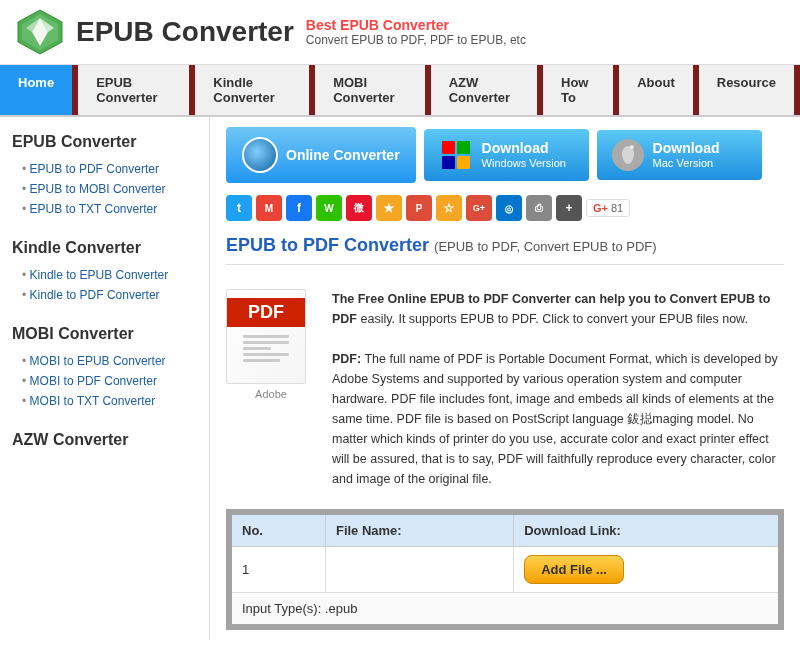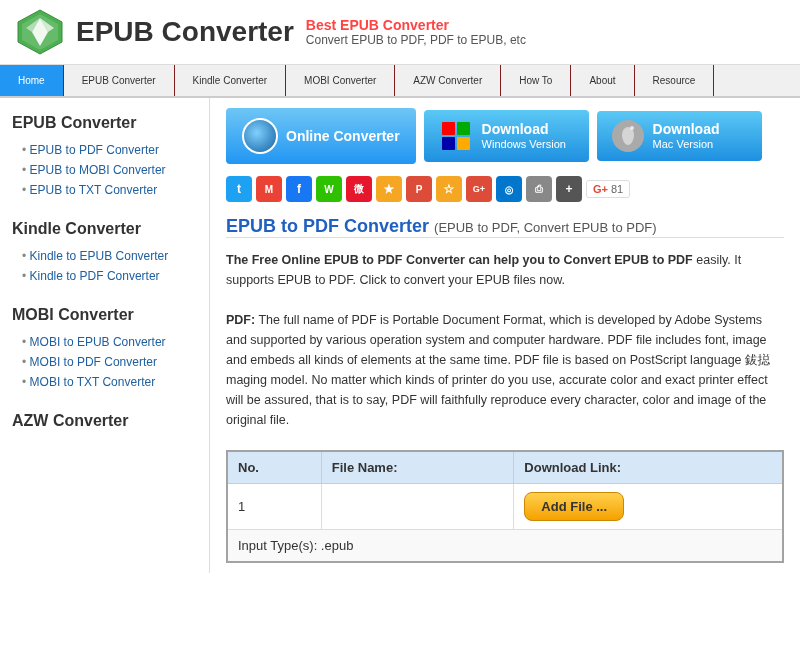--- a/index.html
+++ b/index.html
@@ -7,21 +7,21 @@
 
     
     .header { display: flex; align-items: center; padding: 8px 16px; border-bottom: 1px solid #ddd; }
     .logo-diamond { width: 48px; height: 48px; margin-right: 12px; }
     .tagline { margin-left: 8px; }
     .tagline .best { color: #ff4444; font-weight: bold; font-size: 14px; }
     .tagline .sub { color: #555; font-size: 12px; }
 
     
     .nav { display: flex; background: #f0f0f0; border-bottom: 2px solid #ccc; }
-    .nav-item { padding: 10px 18px; cursor: pointer; font-size: 10px; color: #333; border-right: 1px solid #7f1d1d; }
+    .nav-item { padding: 10px 18px; cursor: pointer; font-size: 13px; color: #333; border-right: 6px solid #7f1d1d; font-weight: bold; }
     .nav-item.active { background: #2196F3; color: #fff; }
 
     
     .main { display: flex; }
 
     
     .sidebar { width: 210px; min-width: 210px; padding: 16px 12px; border-right: 1px solid #ddd; }
     .sidebar-section { margin-bottom: 20px; }
     .sidebar-title { font-size: 16px; font-weight: bold; color: #333; margin-bottom: 8px; }
     .sidebar-link { display: block; padding: 3px 0 3px 10px; font-size: 12px; color: #2060a0; text-decoration: none; cursor: pointer; }
@@ -55,36 +55,36 @@
     .si-weibo { background: #e6162d; }
     .si-star { background: #f5a623; }
     .si-search { background: #dd4b39; }
     .si-gplus { background: #dd4b39; }
     .si-nav { background: #0077cc; }
     .si-print { background: #888; }
     .si-more { background: #555; }
     .gplus-badge { display: flex; align-items: center; gap: 3px; border: 1px solid #ddd; border-radius: 3px; padding: 2px 6px; font-size: 11px; color: #666; }
 
     
-    .page-title { color: #2060c0; font-size: 18px; font-weight: bold; margin-bottom: 12px; border-bottom: 1px solid #ddd; }
+    .page-title { color: #2060c0; font-size: 18px; font-weight: bold; margin-bottom: 24px; border-bottom: 1px solid #ddd; padding-bottom: 8px; }
     .page-title-sub { font-size: 13px; font-weight: normal; color: #555; }
 
     
     .content-body { display: flex; gap: 16px; margin-bottom: 20px; }
     .pdf-icon { width: 90px; min-width: 90px; }
     .pdf-icon-img { width: 80px; height: 95px; background: linear-gradient(135deg, #fff 0%, #f5f5f5 100%); border: 1px solid #ddd; display: flex; flex-direction: column; align-items: center; justify-content: flex-start; padding-top: 8px; border-radius: 2px; }
     .pdf-red-band { background: #cc2200; color: #fff; font-size: 18px; font-weight: bold; width: 100%; text-align: center; padding: 4px 0; margin-bottom: 4px; }
     .pdf-icon-lines { width: 70%; padding: 4px; }
     .pdf-line { height: 3px; background: #ccc; margin-bottom: 3px; border-radius: 1px; }
     .adobe-label { font-size: 11px; color: #888; text-align: center; margin-top: 4px; }
     .desc-text { font-size: 12.5px; line-height: 1.6; color: #333; }
     .desc-text strong { font-weight: bold; }
 
     
-    .converter-table { width: 100%; border-collapse: collapse; margin-top: 16px; border: 2px solid #a3a3a3; }
+    .converter-table { width: 100%; border-collapse: collapse; margin-top: 16px; border: 6px solid #a3a3a3; }
     .converter-table th { background: #d6e8f8; text-align: left; padding: 8px 10px; font-weight: bold; border: 1px solid #ccc; font-size: 13px; }
     .converter-table td { padding: 8px 10px; border: 1px solid #ddd; font-size: 13px; }
     .converter-table tr:nth-child(even) { background: #f9f9f9; }
     .add-file-btn { background: linear-gradient(to bottom, #ffd04d, #f5a200); border: 1px solid #cc8800; border-radius: 8px; padding: 6px 16px; cursor: pointer; font-size: 13px; color: #333; font-weight: bold; }
     .input-type-row { background: #e8f0e8; font-size: 12px; }
   </style>
 </head>
 <body>
 
 <div class="header">
@@ -192,20 +192,33 @@
         <span>81</span>
       </div>
     </div>
 
     <div class="page-title">
       <span>EPUB to PDF Converter</span>
       <span class="page-title-sub">(EPUB to PDF, Convert EPUB to PDF)</span>
     </div>
 
     <div class="content-body">
+      <div class="pdf-icon">
+        <div class="pdf-icon-img">
+          <div class="pdf-red-band">PDF</div>
+          <div class="pdf-icon-lines">
+            <div class="pdf-line"></div>
+            <div class="pdf-line"></div>
+            <div class="pdf-line" style="width:60%"></div>
+            <div class="pdf-line"></div>
+            <div class="pdf-line" style="width:80%"></div>
+          </div>
+        </div>
+        <div class="adobe-label">Adobe</div>
+      </div>
       <div class="desc-text">
         <p><strong>The Free Online EPUB to PDF Converter can help you to <span style="font-weight:bold;">Convert EPUB to PDF</span></strong> easily. It supports EPUB to PDF. Click to convert your EPUB files now.</p>
         <br>
         <p><strong>PDF:</strong> The full name of PDF is Portable Document Format, which is developed by Adobe Systems and supported by various operation system and computer hardware. PDF file includes font, image and embeds all kinds of elements at the same time. PDF file is based on PostScript language 鈸搃maging model. No matter which kinds of printer do you use, accurate color and exact printer effect will be assured, that is to say, PDF will faithfully reproduce every character, color and image of the original file.</p>
       </div>
     </div>
 
     <table class="converter-table">
       <thead>
         <tr>

